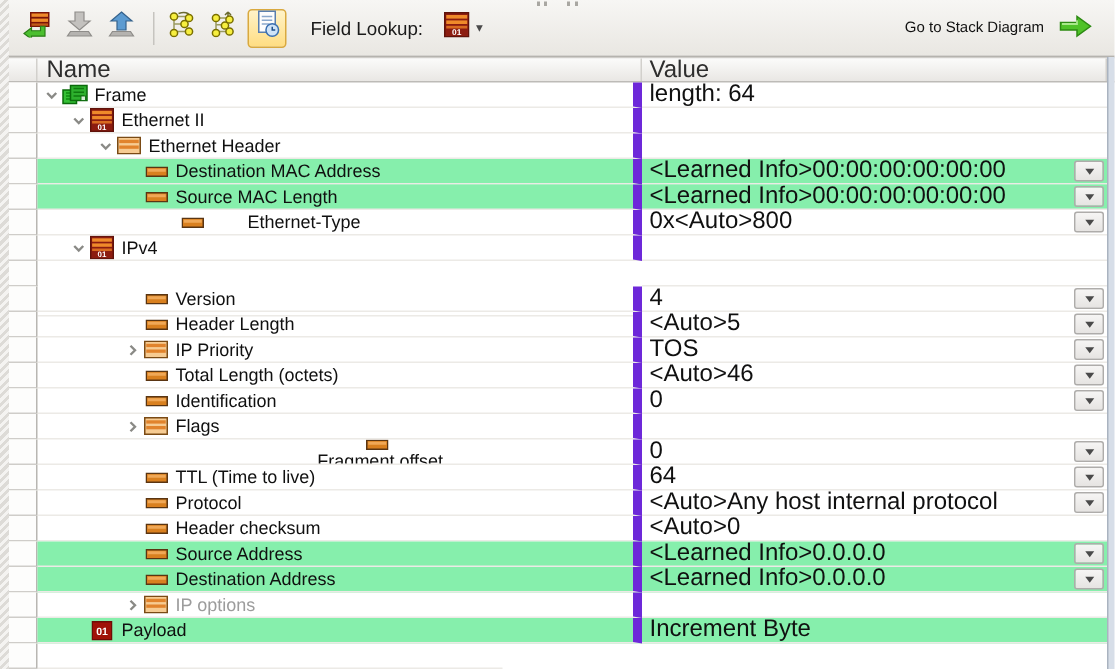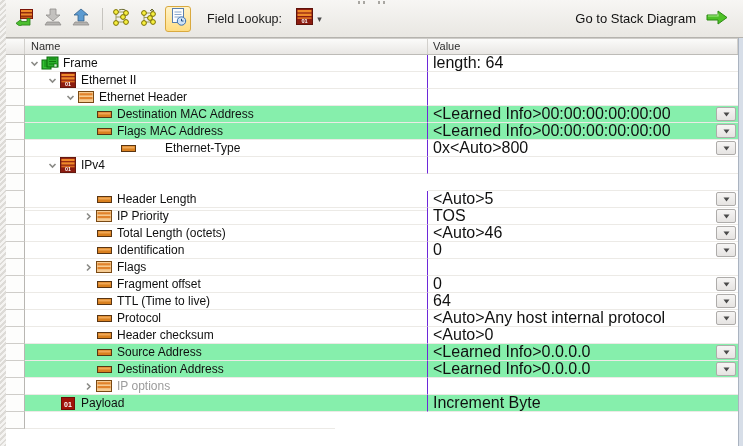--- a/index.html
+++ b/index.html
@@ -17,43 +17,43 @@
     display:flex; align-items:center; padding-left:6px; }
   .tb-btn { width:26px; height:26px; display:flex; align-items:center; justify-content:center;
     border:1px solid transparent; border-radius:3px; margin-right:2px; }
   .tb-btn.active { background:linear-gradient(#fff3c9,#ffdd82);
     border:1px solid #d9a93f; }
   .tb-sep { width:1px; height:22px; background:#c6c4bf; margin:0 6px; flex:none; }
   .tb-label { font-size:12.5px; color:#1a1a1a; margin:0 8px 0 14px; }
   .tb-caret { font-size:9px; color:#4a4a4a; margin-left:4px; }
   .tb-spacer { flex:1; }
   .go-stack { display:flex; align-items:center; gap:10px; margin-right:14px; cursor:pointer; }
-  .go-stack span { font-size:13px; color:#111; }
+  .go-stack span { font-size:10px; color:#111; }
   .grip-dots { position:absolute; left:352px; top:1px; display:flex; gap:12px; }
   .grip-dots i { display:block; width:8px; height:3px;
     background:repeating-linear-gradient(90deg,#a9a7a2 0 2px,transparent 2px 5px); }
 
   
   .table { position:absolute; left:6px; top:38px; right:0; bottom:0; background:#fff;
     border-top:1px solid #cfcdc9; }
   .thead { display:flex; height:16px;
     background:linear-gradient(#fbfbfa,#e9e7e4);
     border-bottom:1px solid #bdbbb7; }
-  .th { font-size:11px; color:#2e2e2e; line-height:15px; padding-left:6px;
+  .th { font-size:16px; color:#2e2e2e; line-height:15px; padding-left:6px;
     border-right:1px solid #d2d0cc; overflow:hidden; white-space:nowrap; }
   .th.gut { width:19px; padding:0; }
   .th.name { width:403px; }
   .th.value { width:310px; padding-left:5px; }
 
   .tbody { position:relative; }
   .row { display:flex; height:17px; }
   .cell-gut { width:19px; flex:none; border-right:1px solid #b8b6b2;
     border-bottom:1px solid #cfcdc9; background:#fdfdfc; }
   .cell-name { width:403px; flex:none; display:flex; align-items:center;
-    border-bottom:1px solid #eceae6; border-right:1px solid #6d28d9;
+    border-bottom:1px solid #eceae6; border-right:6px solid #6d28d9;
     overflow:hidden; white-space:nowrap; }
   .cell-value { width:310px; flex:none; position:relative; display:flex; align-items:center;
     border-bottom:1px solid #eceae6; padding-left:5px;
     overflow:hidden; white-space:nowrap; }
   .row.hl .cell-name, .row.hl .cell-value { background:#86efac; }
   .chev { width:14px; flex:none; display:flex; align-items:center; justify-content:center; }
   .icon-box { width:18px; flex:none; display:flex; align-items:center; justify-content:center; }
   .row-label { font-size:12px; color:#101010; margin-left:4px; }
   .row.muted .row-label { color:#9c9c9c; }
   .val-text { font-size:16px; color:#101010; }
@@ -273,21 +273,21 @@
       <div class="row hl">
     <div class="cell-gut"></div>
     <div class="cell-name" style="padding-left: 56px;">
       <span class="chev"></span>
       <span class="icon-box">
             <svg width="15" height="7" viewBox="0 0 15 7">
               <rect x="0.5" y="0.5" width="14" height="6" fill="#d9801f" stroke="#5a3512"></rect>
               <rect x="1.5" y="1.5" width="12" height="2" fill="#f0a857"></rect>
             </svg>
           </span>
-      <span class="row-label">Flags MAC Address</span>
+      <span class="row-label">Source MAC Length</span>
     </div>
     <div class="cell-value">
       <span class="val-text">&lt;Learned Info&gt;00:00:00:00:00:00</span>
     <span class="dd-btn">
             <svg width="7" height="5" viewBox="0 0 7 5">
               <path d="M0.5 0.5 h6 l-3 4 z" fill="#4a4a4a"></path>
             </svg>
           </span>
         </div>
   </div>
@@ -359,20 +359,41 @@
       <div class="row">
     <div class="cell-gut"></div>
     <div class="cell-name" style="padding-left: 56px;">
       <span class="chev"></span>
       <span class="icon-box">
             <svg width="15" height="7" viewBox="0 0 15 7">
               <rect x="0.5" y="0.5" width="14" height="6" fill="#d9801f" stroke="#5a3512"></rect>
               <rect x="1.5" y="1.5" width="12" height="2" fill="#f0a857"></rect>
             </svg>
           </span>
+      <span class="row-label">Version</span>
+    </div>
+    <div class="cell-value">
+      <span class="val-text">4</span>
+    <span class="dd-btn">
+            <svg width="7" height="5" viewBox="0 0 7 5">
+              <path d="M0.5 0.5 h6 l-3 4 z" fill="#4a4a4a"></path>
+            </svg>
+          </span>
+        </div>
+  </div>
+      <div class="row">
+    <div class="cell-gut"></div>
+    <div class="cell-name" style="padding-left: 56px;">
+      <span class="chev"></span>
+      <span class="icon-box">
+            <svg width="15" height="7" viewBox="0 0 15 7">
+              <rect x="0.5" y="0.5" width="14" height="6" fill="#d9801f" stroke="#5a3512"></rect>
+              <rect x="1.5" y="1.5" width="12" height="2" fill="#f0a857"></rect>
+            </svg>
+          </span>
       <span class="row-label">Header Length</span>
     </div>
     <div class="cell-value">
       <span class="val-text">&lt;Auto&gt;5</span>
     <span class="dd-btn">
             <svg width="7" height="5" viewBox="0 0 7 5">
               <path d="M0.5 0.5 h6 l-3 4 z" fill="#4a4a4a"></path>
             </svg>
           </span>
         </div>
@@ -461,21 +482,21 @@
             </svg>
           </span>
       <span class="row-label">Flags</span>
     </div>
     <div class="cell-value">
       <span class="val-text"></span>
     </div>
   </div>
       <div class="row">
     <div class="cell-gut"></div>
-    <div class="cell-name" style="padding-left: 56px;">
+    <div class="cell-name" style="padding-left: 56px; flex-direction: column;">
       <span class="chev"></span>
       <span class="icon-box">
             <svg width="15" height="7" viewBox="0 0 15 7">
               <rect x="0.5" y="0.5" width="14" height="6" fill="#d9801f" stroke="#5a3512"></rect>
               <rect x="1.5" y="1.5" width="12" height="2" fill="#f0a857"></rect>
             </svg>
           </span>
       <span class="row-label">Fragment offset</span>
     </div>
     <div class="cell-value">

